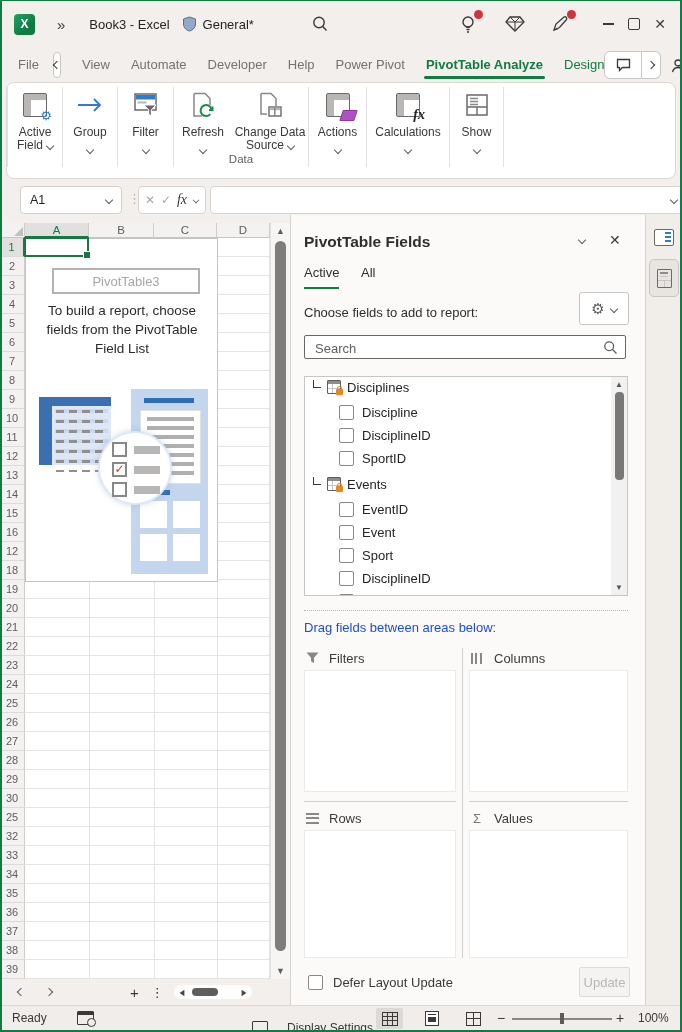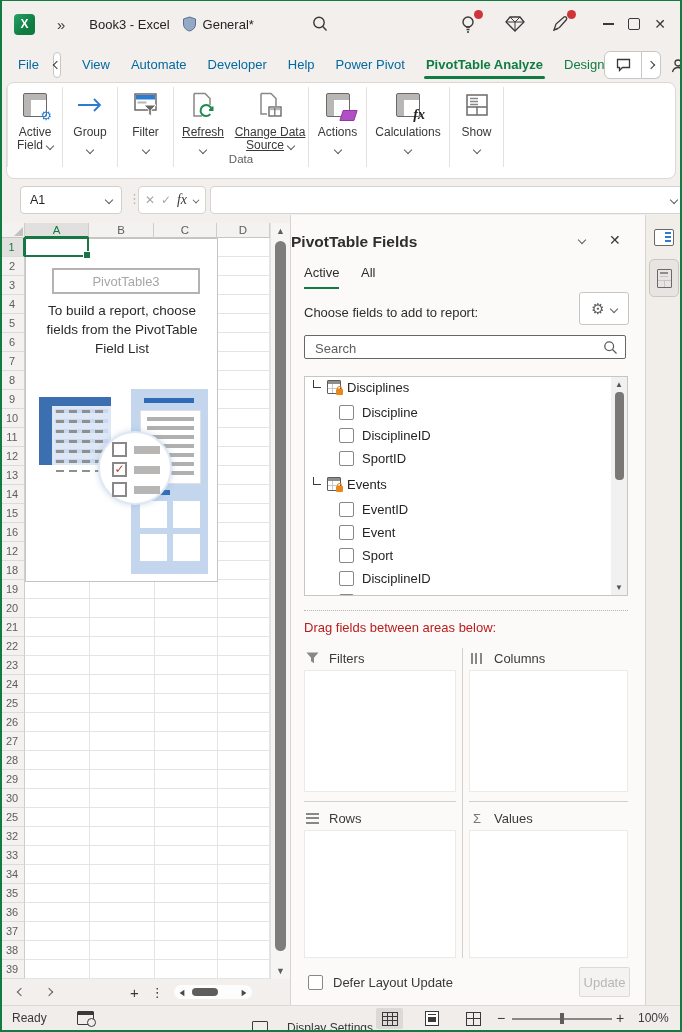--- a/index.html
+++ b/index.html
@@ -19,21 +19,21 @@
   .tb-label{margin-left:6px;font-size:13px;color:#252423;}
   .tb-search{position:absolute;left:310px;top:14px;}
   .tb-ico{position:absolute;top:12px;width:24px;height:24px;display:flex;align-items:center;justify-content:center;}
   .badge{position:absolute;width:9px;height:9px;border-radius:50%;background:#d13438;top:-2px;right:-3px;}
   .cap-min{left:596px;}.cap-max{left:622px;}.cap-close{left:648px;}
   .cap-min span{display:block;width:11px;height:1.4px;background:#3a3938;}
   .cap-max span{display:block;width:10px;height:10px;border:1.3px solid #3a3938;border-radius:2px;}
   .cap-close{font-size:14px;color:#3a3938;}
   
   .tabsrow{position:absolute;left:0;top:48px;width:682px;height:34px;display:flex;align-items:center;font-size:13px;}
-  .rtab{padding:7px 0 8px 0;margin-left:21px;color:#0369a1;white-space:nowrap;}
+  .rtab{padding:7px 0 8px 0;margin-left:21px;color:#737373;white-space:nowrap;}
   .rtab:first-child{margin-left:18px;}
   .rtab.green{color:#107C41;}
   .rtab.active{color:#107C41;font-weight:700;position:relative;}
   .rtab.active::after{content:"";position:absolute;left:-2px;right:-2px;bottom:1px;height:3px;border-radius:2px;background:#107C41;}
   .tab-scroll{width:22px;height:24px;margin-left:14px;background:#fff;border:1px solid #c8c6c4;border-radius:4px;
               display:flex;align-items:center;justify-content:center;}
   .comment-group{margin-left:auto;margin-right:8px;display:flex;align-items:center;}
   .comment-btn{width:36px;height:26px;background:#fff;border:1px solid #c8c6c4;border-radius:6px 0 0 6px;
                display:flex;align-items:center;justify-content:center;}
   .next-btn{width:18px;height:26px;background:#fff;border:1px solid #c8c6c4;border-left:none;border-radius:0 6px 6px 0;
@@ -47,21 +47,21 @@
   
   .ribboncard{position:absolute;left:6px;top:82px;width:668px;height:95px;background:#fff;
               border:1px solid #dcd8d5;border-radius:8px;display:flex;align-items:flex-start;}
   .rb{display:flex;flex-direction:column;align-items:center;padding-top:5px;font-size:12px;color:#3a3938;}
   .rb .ric{height:34px;display:flex;align-items:center;justify-content:center;}
   .rb .l1{margin-top:3px;line-height:14px;white-space:nowrap;}
   .rb .l2{line-height:13px;white-space:nowrap;display:flex;align-items:center;gap:4px;}
   .rb .cvrow{margin-top:3px;height:8px;}
   .rsep{width:1px;height:80px;background:#e4e1df;margin-top:4px;flex:none;}
   .rgroup{display:flex;flex-direction:column;}
-  .rgrow{display:flex;text-decoration:underline;}
+  .rgrow{display:flex;}
   .rglabel{text-align:center;font-size:11.5px;color:#5f5d5b;margin-top:1px;}
   .ribbon-collapse{position:absolute;left:648px;top:158px;}
   
   .tblico{position:relative;width:24px;height:24px;border:1.6px solid #6b6967;border-radius:2px;box-sizing:border-box;
           background:linear-gradient(#b9b7b5 0 0) left top/7px 100% no-repeat,linear-gradient(#b9b7b5 0 0) top/100% 6px no-repeat;}
   .tblico .ovl{position:absolute;font-size:13px;line-height:13px;}
   .minipage{position:absolute;right:-5px;bottom:-4px;width:12px;height:14px;background:#fff;border:1.4px solid #6b6967;border-radius:1px;
             display:flex;flex-direction:column;justify-content:center;gap:2px;align-items:center;}
   .minipage i{display:block;width:7px;height:1.6px;background:#2b7cd3;}
   
@@ -128,21 +128,21 @@
   .sheetnav{position:absolute;left:0;top:979px;width:290px;height:26px;background:#f3efec;display:flex;align-items:center;}
   .sn-arr{margin-left:18px;}
   .sn-plus{margin-left:78px;font-size:15px;color:#3a3938;}
   .sn-dots{margin-left:12px;font-size:13px;color:#3a3938;}
   .sn-pill{margin-left:10px;width:78px;height:14px;background:#fdfdfd;border-radius:8px;position:relative;display:flex;align-items:center;}
   .sn-pill .t{position:absolute;left:18px;top:3px;width:26px;height:8px;border-radius:4px;background:#5f5d5b;}
   .sn-pill .la{position:absolute;left:5px;top:3.5px;border-style:solid;border-width:4px 6px 4px 0;border-color:transparent #4a4846 transparent transparent;transform:scale(.8);}
   .sn-pill .ra{position:absolute;right:5px;top:3.5px;border-style:solid;border-width:4px 0 4px 6px;border-color:transparent transparent transparent #4a4846;transform:scale(.8);}
   
   .pane{position:absolute;left:290px;top:215px;width:355px;height:790px;background:#fbfaf9;border-left:1px solid #d8d4d2;box-sizing:border-box;font-size:13px;}
-  .pane-title{position:absolute;left:0;top:18px;font-size:15.5px;font-weight:600;color:#2f2e2d;}
+  .pane-title{position:absolute;left:13px;top:18px;font-size:15.5px;font-weight:600;color:#2f2e2d;}
   .pane-min{position:absolute;left:288px;top:22px;}
   .pane-close{position:absolute;left:318px;top:17px;font-size:14px;color:#3a3938;}
   .pane-tab{position:absolute;top:50px;color:#2f2e2d;padding-bottom:7px;}
   .pane-tab.active{border-bottom:2.5px solid #107C41;}
   .choose{position:absolute;left:13px;top:90px;color:#2f2e2d;}
   .gearbtn{position:absolute;left:288px;top:77px;width:48px;height:31px;background:#fff;border:1px solid #c8c6c4;border-radius:3px;
            display:flex;align-items:center;justify-content:center;gap:6px;}
   .gearbtn .g{font-size:15px;color:#5f5d5b;font-family:"DejaVu Sans",sans-serif;}
   .searchbox{position:absolute;left:13px;top:120px;width:322px;height:24px;background:#fff;border:1px solid #696765;border-radius:2px;box-sizing:border-box;}
   .searchbox input{position:absolute;left:8px;top:2px;width:280px;height:18px;border:none;outline:none;font-size:13px;color:#252423;font-family:inherit;background:transparent;}
@@ -156,21 +156,21 @@
   .expglyph{width:7px;height:7px;border-left:1.4px solid #3a3938;border-bottom:1.4px solid #3a3938;}
   .tblmini{position:relative;width:14px;height:14px;border:1.4px solid #5f5d5b;border-radius:1px;box-sizing:border-box;
            background:linear-gradient(#8f8d8b 0 0) top/100% 3px no-repeat,linear-gradient(#c8c6c4 0 0) 4px 0/1.2px 100% no-repeat,linear-gradient(#c8c6c4 0 0) 0 7px/100% 1.2px no-repeat;}
   .tblmini .lock{position:absolute;right:-3px;bottom:-2px;width:7px;height:6px;background:#e8871a;border-radius:1px;}
   .tblmini .lock::before{content:"";position:absolute;left:1px;top:-3px;width:3px;height:3px;border:1.4px solid #e8871a;border-bottom:none;border-radius:3px 3px 0 0;}
   .cb{width:15px;height:15px;border:1px solid #8a8886;border-radius:2px;background:#fff;box-sizing:border-box;flex:none;}
   .fl-scroll{position:absolute;right:0;top:0;width:16px;height:218px;background:#f1f1f1;}
   .fl-scroll .arr{position:absolute;left:0;width:16px;text-align:center;font-size:8px;color:#555351;}
   .fl-scroll .thumb{position:absolute;left:3.5px;width:9px;border-radius:4px;background:#7a7876;}
   .dragsep{position:absolute;left:13px;top:395px;width:324px;border-top:1px dotted #b8b6b4;}
-  .draglabel{position:absolute;left:13px;top:405px;color:#b91c1c;}
+  .draglabel{position:absolute;left:13px;top:405px;color:#1d4ed8;}
   .areas{position:absolute;left:13px;top:433px;width:324px;}
   .areas .coldiv{position:absolute;left:158px;top:0;width:1px;height:310px;background:#d2d0ce;}
   .acol{position:absolute;top:0;width:152px;text-align:right;}
   .acol.right{left:165px;width:159px;}
   .ahdr{height:20px;display:flex;align-items:center;gap:9px;color:#3b3a39;}
   .ahdr .aicon{width:16px;display:flex;justify-content:center;color:#79776f;}
   .azone{background:#fff;border:1px solid #eceae8;box-sizing:border-box;}
   .azone.z1{height:122px;margin-top:2px;}
   .ahdr.second{margin-top:9px;border-top:1px solid #d2d0ce;padding-top:6px;height:20px;}
   .azone.z2{height:128px;margin-top:2px;}

